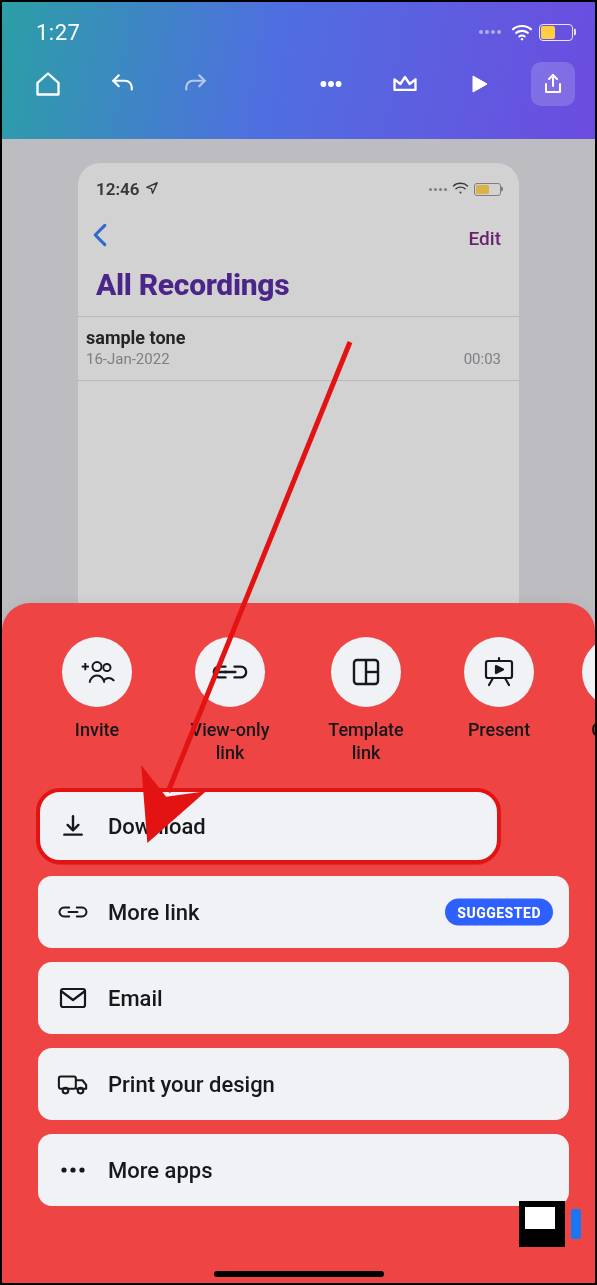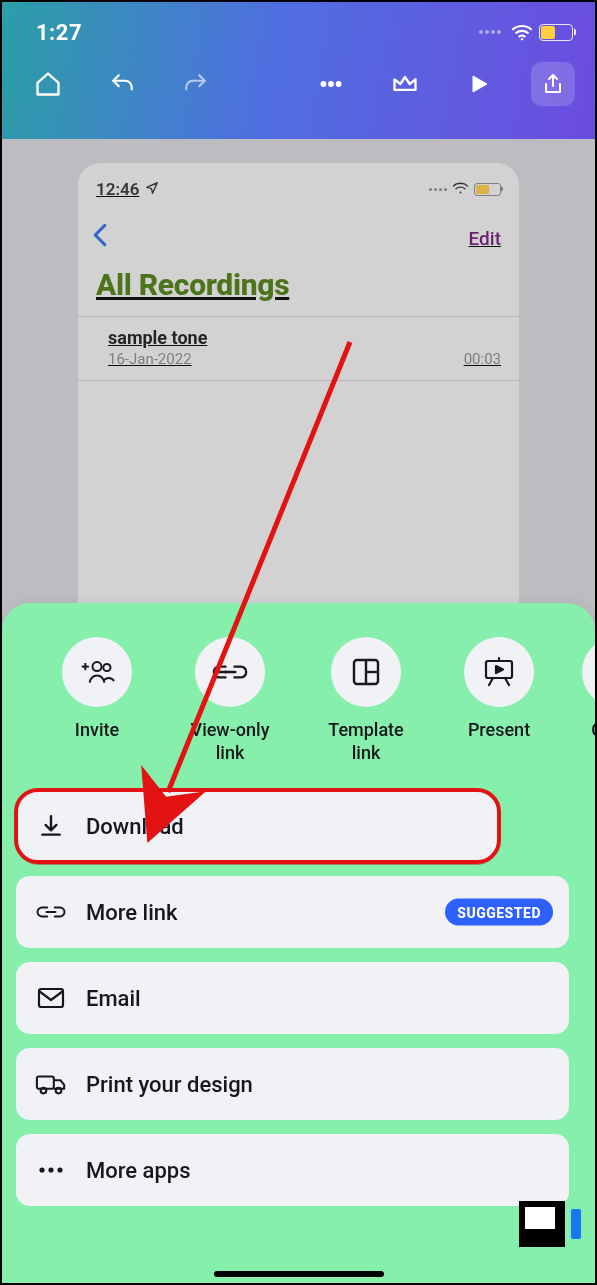--- a/index.html
+++ b/index.html
@@ -12,21 +12,21 @@
     position: relative;
     color: #fff;
   }
   .status-bar {
     display: flex;
     justify-content: space-between;
     align-items: center;
     padding: 10px 22px 0 34px;
     height: 50px;
   }
-  .status-time { font-size: 22px; font-weight: 700; letter-spacing: 0.5px; }
+  .status-time { font-size: 22px; font-weight: 400; letter-spacing: 0.5px; }
   .status-right { display: flex; align-items: center; gap: 6px; }
   .signal-dots { display:flex; gap:2px; margin-right:4px; align-items: flex-end; }
   .signal-dots span { width:4px; height:4px; border-radius:50%; background:rgba(255,255,255,0.5); }
   .wifi-icon svg { display:block; }
   .battery {
     width: 34px; height: 17px;
     border: 1.6px solid rgba(255,255,255,0.85);
     border-radius: 4px;
     position: relative;
     display:flex; align-items:center; padding:1px;
@@ -53,21 +53,20 @@
   
   .canvas-area {
     position:absolute; top:137px; left:0; right:0; bottom:0;
     background:#d6d6da;
   }
   .canvas-card {
     position:absolute; left:76px; right:76px; top:24px; height: 620px;
     background:#efeff0;
     border-radius: 22px 22px 0 0;
     overflow:hidden;
-    text-decoration:underline;
   }
   .cc-status {
     display:flex; justify-content:space-between; align-items:center;
     padding: 10px 18px 0 18px; height: 42px; font-size: 17px; font-weight:600; color:#2b2b2b;
   }
   .cc-status-left { display:flex; align-items:center; gap:6px; color:#333; }
   .cc-status-right { display:flex; align-items:center; gap:5px; }
   .cc-signal-dots { display:flex; gap:2px; align-items:flex-end; }
   .cc-signal-dots span { width:3px; height:3px; border-radius:50%; background:#8a8a8e; }
   .cc-battery {
@@ -80,38 +79,38 @@
   .cc-battery .fill { width:55%; height:100%; background:#f9c946; border-radius:1.5px; }
 
   .cc-nav {
     display:flex; justify-content:space-between; align-items:center;
     padding: 18px 18px 6px 14px;
   }
   .cc-back { color:#2f6fe6; font-size:26px; font-weight:400; }
   .cc-edit { color:#701a75; font-size:19px; font-weight:500; }
 
   .cc-title {
-    font-size: 30px; font-weight:800; color:#4d7c0f; padding: 8px 18px 12px 18px; letter-spacing:-0.3px;
+    font-size: 30px; font-weight:800; color:#4c1d95; padding: 8px 18px 12px 18px; letter-spacing:-0.3px;
   }
   .cc-divider { height:1px; background:#d0d0d3; margin: 2px 0; }
-  .cc-row { padding: 8px 18px 10px 30px; }
+  .cc-row { padding: 8px 18px 10px 8px; }
   .cc-row-top { display:flex; justify-content:space-between; align-items:flex-end; }
   .cc-row-name { font-size:18px; font-weight:700; color:#1c1c1e; }
   .cc-row-sub { display:flex; justify-content:space-between; font-size:15px; color:#8a8a8e; margin-top:2px; }
 
   
   .dim {
     position:absolute; inset:0; background:rgba(80,80,84,0.18);
   }
 
   
   .sheet {
     position:absolute; left:0; right:0; bottom:0;
     height: 680px;
-    background:#86efac;
+    background:#ef4444;
     border-radius: 28px 28px 0 0;
     box-shadow: 0 -1px 12px rgba(0,0,0,0.06);
     padding: 28px 0 0 0;
   }
 
   .share-row {
     display:flex; gap: 20px;
     padding: 6px 0 12px 40px;
     overflow:hidden;
   }
@@ -125,21 +124,21 @@
   .share-circle {
     width:70px; height:70px; border-radius:50%;
     background:#f1f2f5;
     display:flex; align-items:center; justify-content:center;
   }
   .share-label {
     font-size:18px; color:#17181b; text-align:center; line-height:1.25;
     font-weight:500;
   }
 
-  .action-list { display:flex; flex-direction:column; gap:14px; padding: 14px 26px 0 14px; }
+  .action-list { display:flex; flex-direction:column; gap:14px; padding: 14px 26px 0 36px; }
   .action-btn {
     height: 72px; border-radius:14px; background:#f1f2f5;
     display:flex; align-items:center; gap:18px;
     padding: 0 18px;
     color:#17181b;
     position:relative;
   }
   .action-icon { width:34px; display:flex; align-items:center; justify-content:center; }
   .action-label { font-size:22px; font-weight:500; }
   .suggested-badge {

